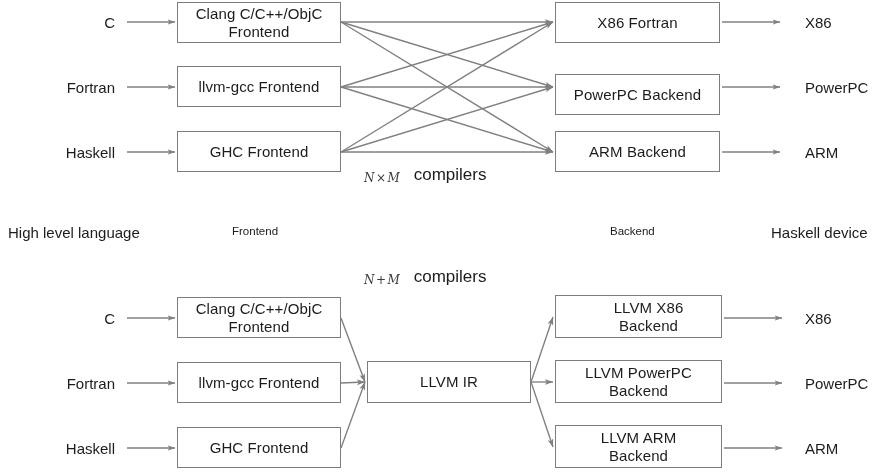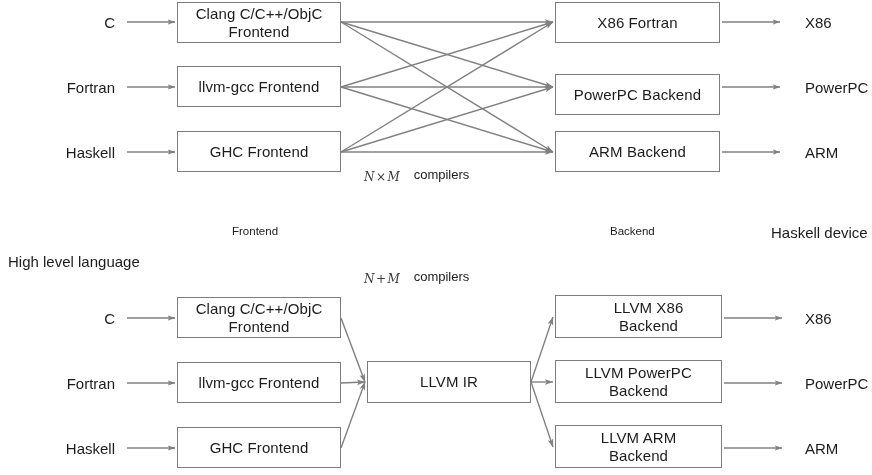--- a/index.html
+++ b/index.html
@@ -78,21 +78,21 @@
     font-style: italic;
     font-size: 12px;
     letter-spacing: 0.5px;
   }
   .formula .math .op {
     font-style: normal;
     padding: 0 1px;
   }
   .formula .unit {
     font-family: "Liberation Sans", sans-serif;
-    font-size: 13px;
+    font-size: 17px;
     font-style: normal;
     color: #1c1c1c;
     padding-left: 9px;
     position: relative;
     top: -2px;
   }
 </style>
 </head>
 <body>
 
@@ -174,21 +174,21 @@
   <div class="side-label right" style="left:805px; top:22px;">X86</div>
   <div class="side-label right" style="left:805px; top:87px;">PowerPC</div>
   <div class="side-label right" style="left:805px; top:152px;">ARM</div>
 
   <div class="formula" style="left:364px; top:176px;">
     <span class="math">
       <span>N</span><span class="op">×</span><span>M</span>
     </span><span class="unit">compilers</span>
   </div>
 
-  <div class="col-head big" style="left:8px; top:232px;margin-top:29px;">High level language</div>
+  <div class="col-head big" style="left:8px; top:232px;">High level language</div>
   <div class="col-head small" style="left:232px; top:232px;">Frontend</div>
   <div class="col-head small" style="left:610px; top:232px;">Backend</div>
   <div class="col-head big" style="left:771px; top:232px;">Haskell device</div>
 
   <div class="formula" style="left:364px; top:278px;">
     <span class="math">
       <span>N</span><span class="op">+</span><span>M</span>
     </span><span class="unit">compilers</span>
   </div>
 

